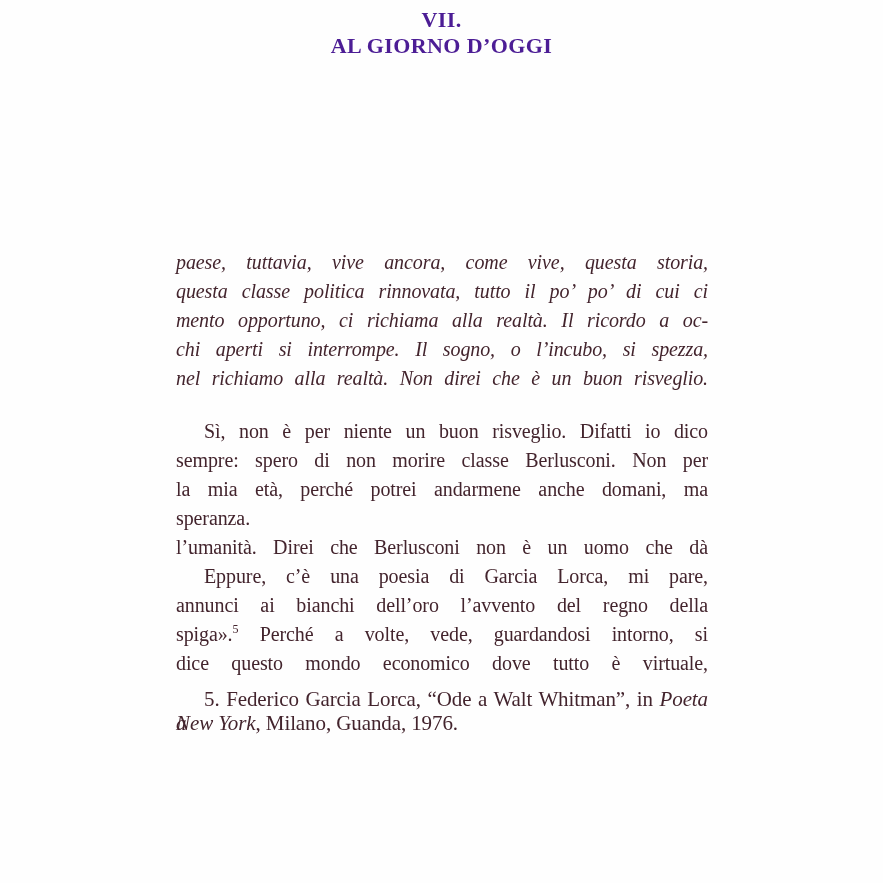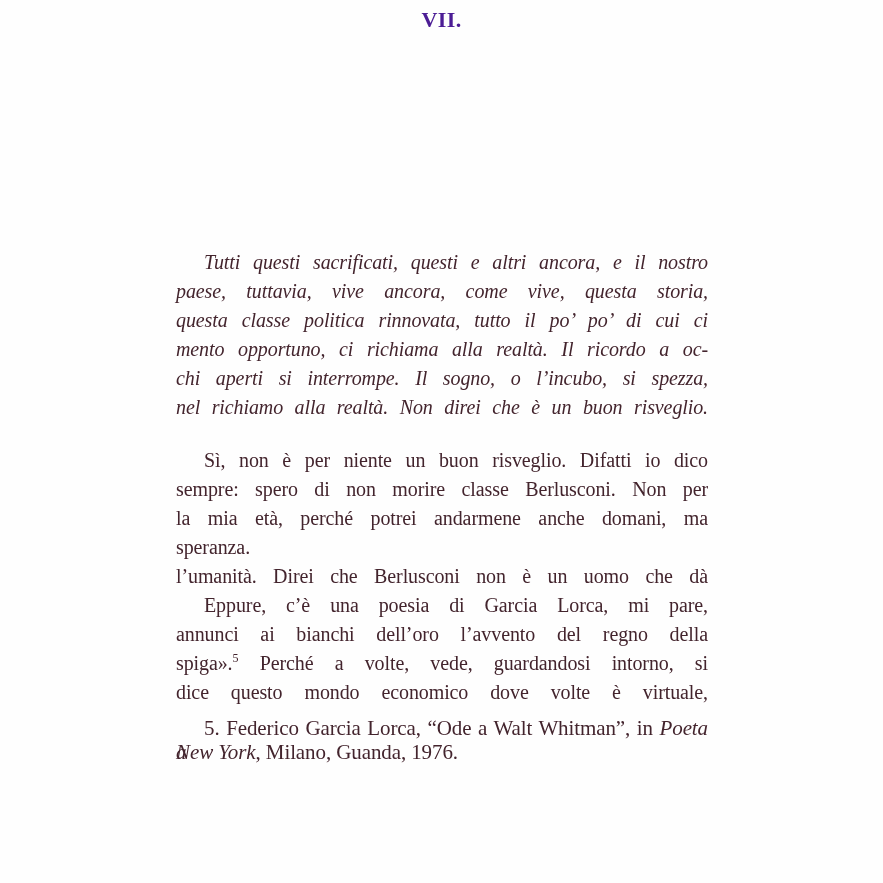--- a/index.html
+++ b/index.html
@@ -54,26 +54,26 @@
     line-height: 0;
   }
 </style>
 </head>
 <body>
 
 <div class="page" style="background: rgb(254, 254, 254);">
 
   <div class="title-block" style="color: #4c1d95;">
     <div>VII.</div>
+    <div>AL GIORNO D’OGGI</div>
   </div>
 
   <div class="text-block" style="color: rgb(67, 36, 45);">
 
     <div class="ital">
-      <div class="line indent">Tutti questi sacrificati, questi e altri ancora, e il nostro</div>
       <div class="line">paese, tuttavia, vive ancora, come vive, questa storia,</div>
       <div class="line">questa classe politica rinnovata, tutto il po’ po’ di cui ci</div>
       <div class="line">mento opportuno, ci richiama alla realtà. Il ricordo a oc-</div>
       <div class="line">chi aperti si interrompe. Il sogno, o l’incubo, si spezza,</div>
       <div class="line">nel richiamo alla realtà. Non direi che è un buon risveglio.</div>
     </div>
 
     <div class="para-gap"></div>
 
     <div>
@@ -81,21 +81,21 @@
       <div class="line">sempre: spero di non morire classe Berlusconi. Non per</div>
       <div class="line">la mia età, perché potrei andarmene anche domani, ma</div>
       <div class="line left">speranza.</div>
       <div class="line">l’umanità. Direi che Berlusconi non è un uomo che dà</div>
     </div>
 
     <div>
       <div class="line indent">Eppure, c’è una poesia di Garcia Lorca, mi pare,</div>
       <div class="line">annunci ai bianchi dell’oro l’avvento del regno della</div>
       <div class="line"><span>spiga».</span><sup>5</sup><span> Perché a volte, vede, guardandosi intorno, si</span></div>
-      <div class="line">dice questo mondo economico dove volte è virtuale,</div>
+      <div class="line">dice questo mondo economico dove tutto è virtuale,</div>
     </div>
 
     <div class="footnote">
       <div class="line indent"><span>5. Federico Garcia Lorca, “Ode a Walt Whitman”, in </span><span class="ital">Poeta a</span></div>
       <div class="line left"><span class="ital">New York</span><span>, Milano, Guanda, 1976.</span></div>
     </div>
 
   </div>
 </div>
 

